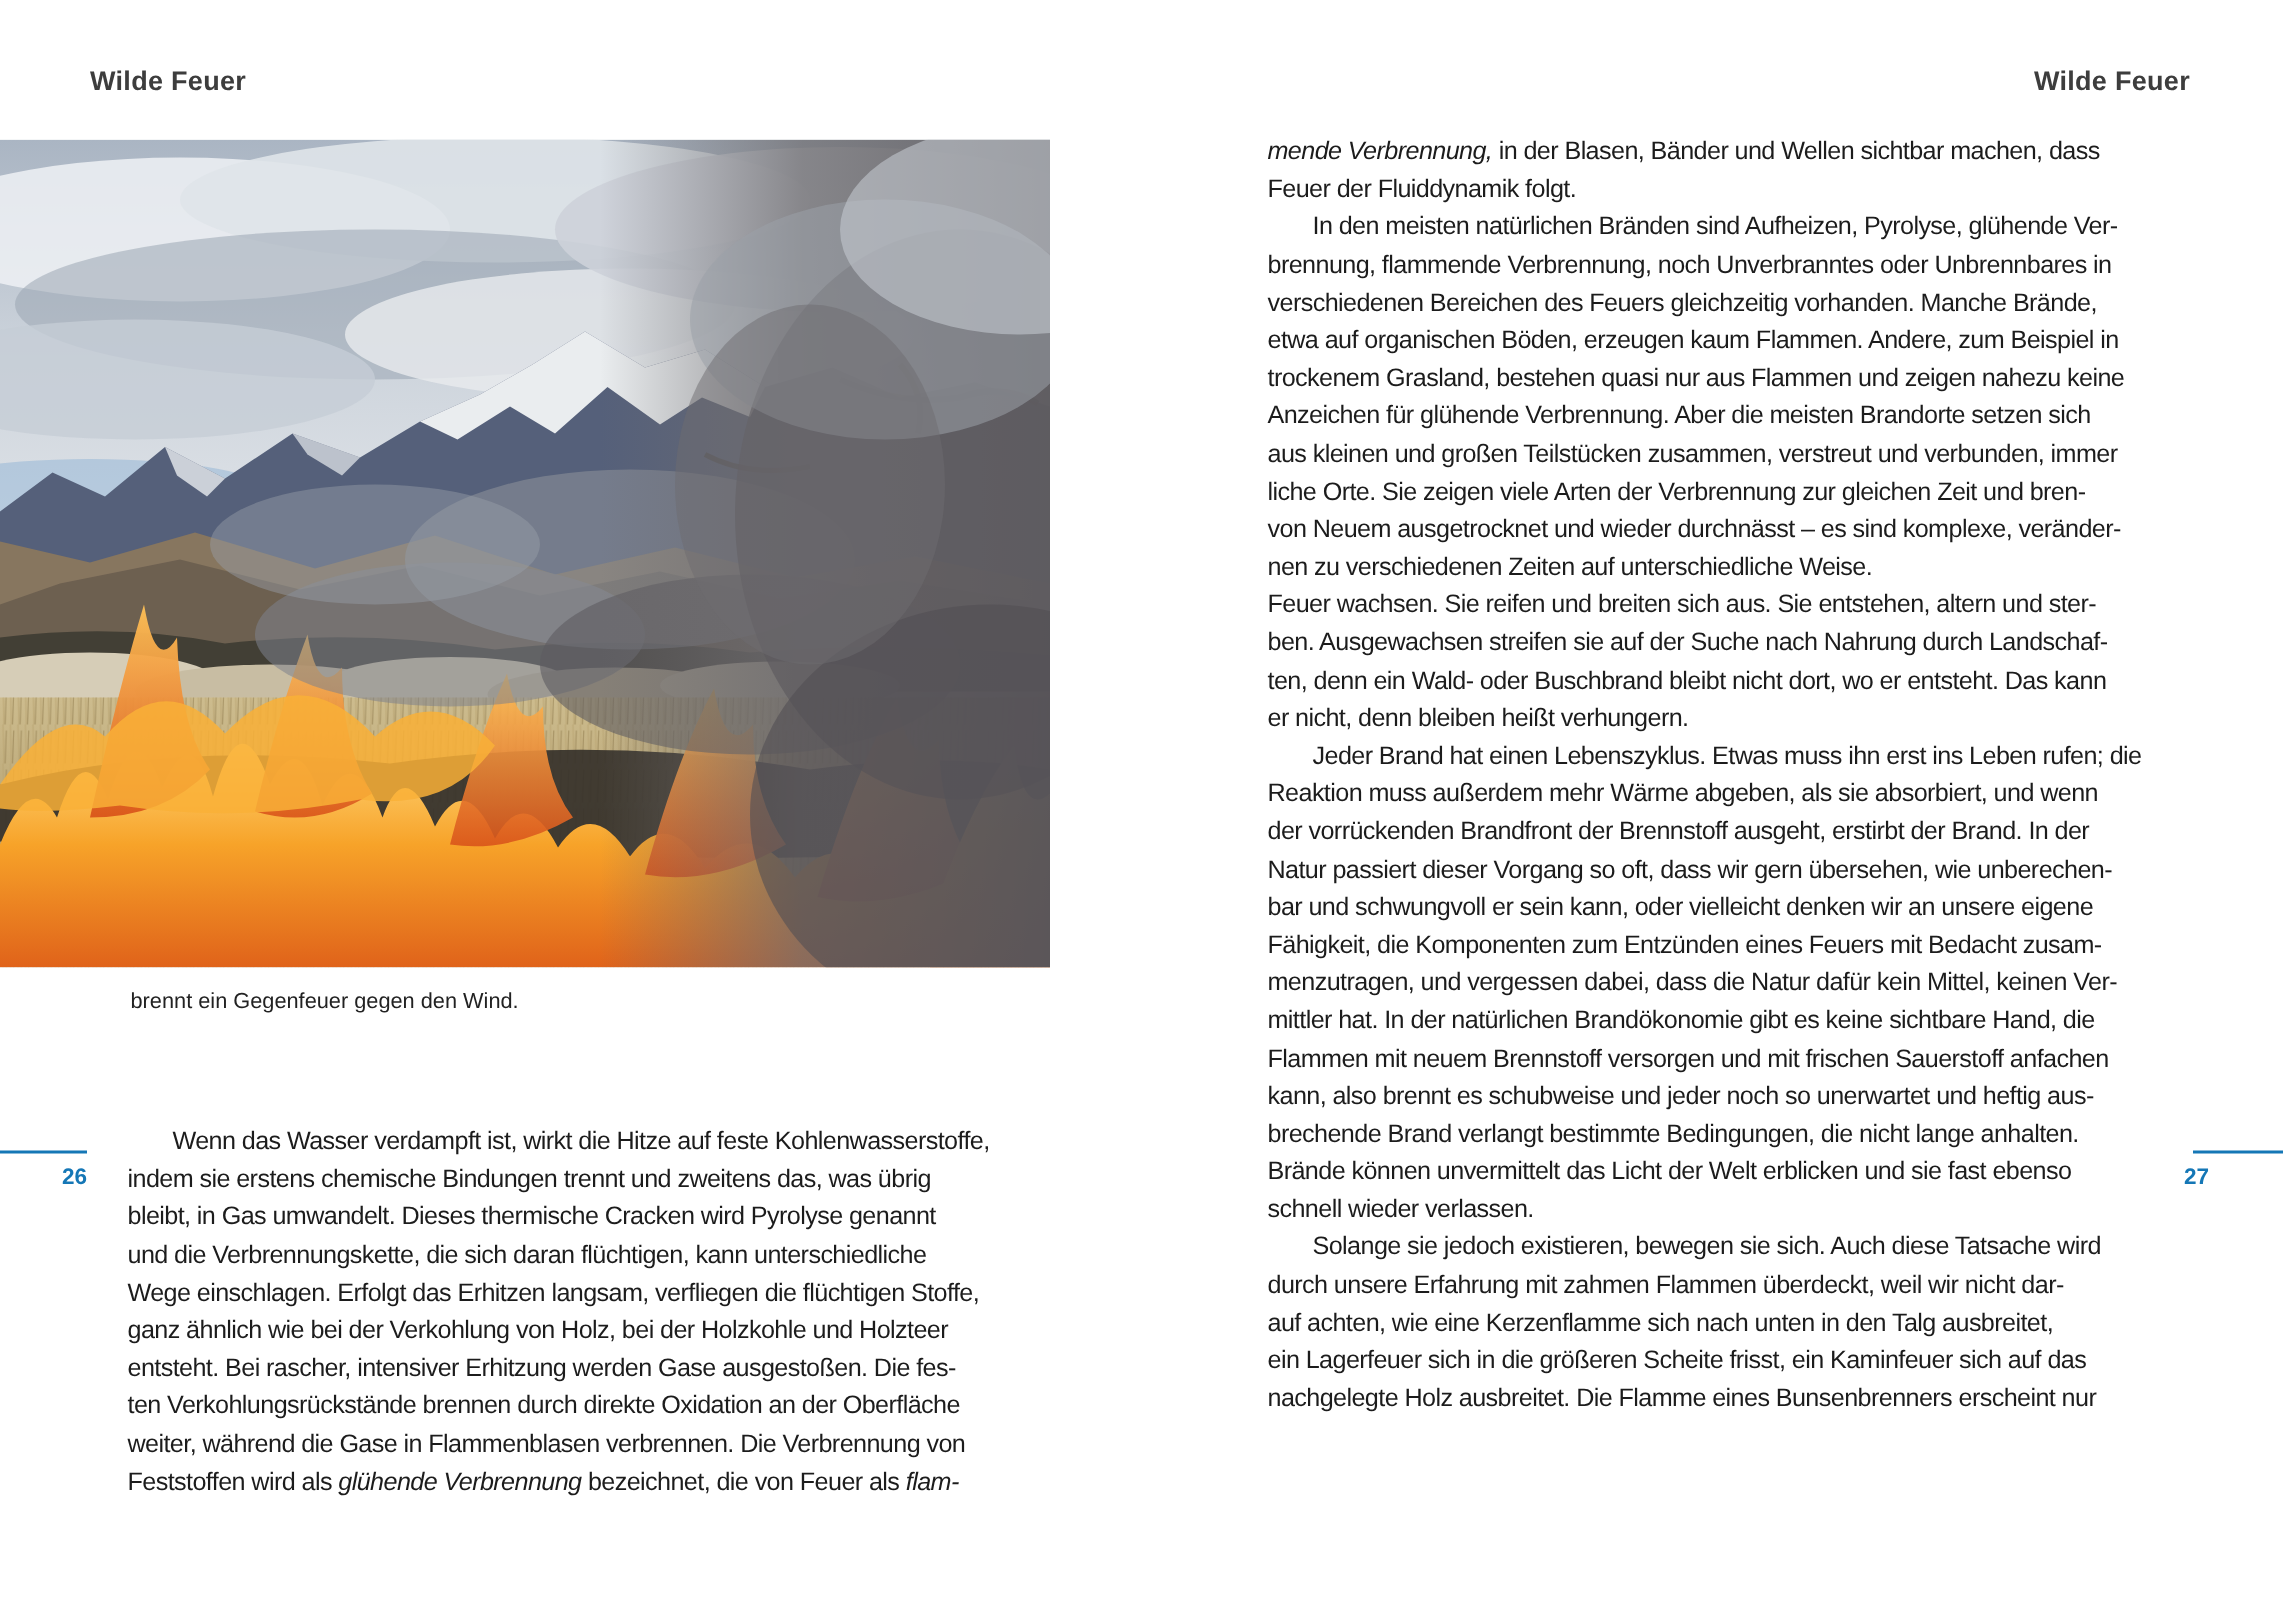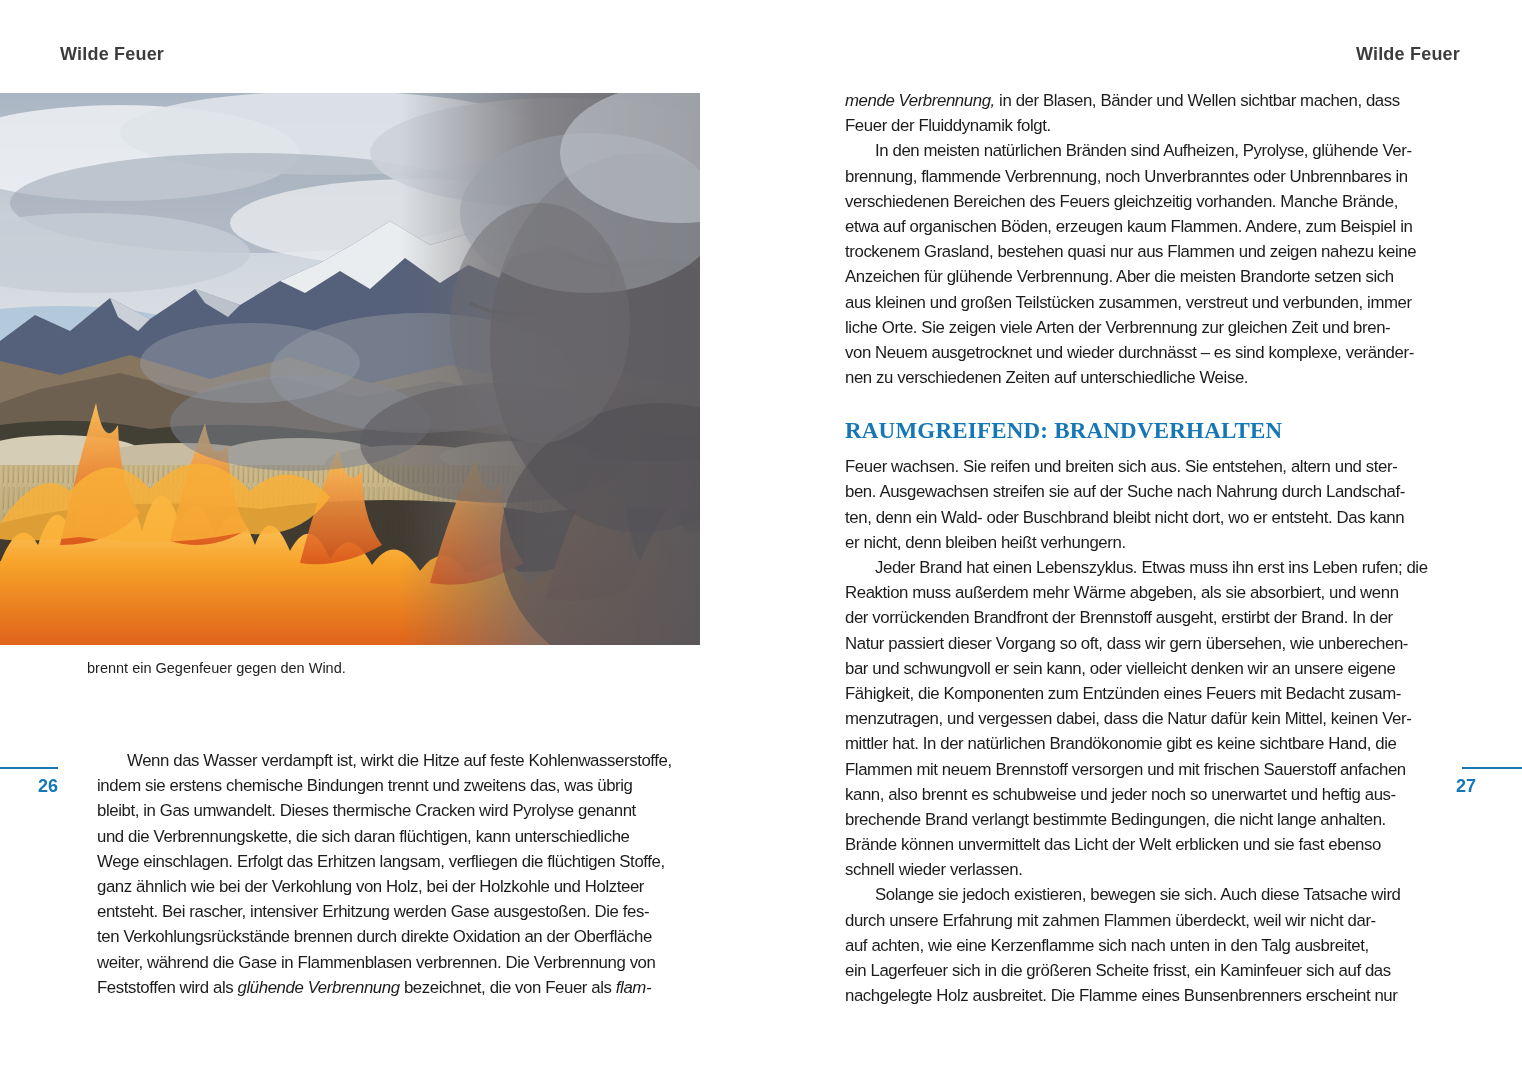--- a/index.html
+++ b/index.html
@@ -22,30 +22,30 @@
     position:absolute;left:87px;top:658px;width:460px;
     font-size:14.5px;line-height:20px;color:#222;
   }
   .caption .cap-label{font-weight:bold;color:#f5a21b;margin-right:4px;}
 
   
   .folio-rule{position:absolute;top:767px;height:2px;background:#1577b6;}
   .folio-rule.left{left:0;width:58px;}
   .folio-rule.right{right:0;width:60px;}
   .folio{
-    position:absolute;top:776px;font-size:18px;font-weight:bold;color:#1577b6;
+    position:absolute;top:776px;font-size:15px;font-weight:bold;color:#1577b6;
   }
   .folio.left{left:0;width:58px;text-align:right;}
   .folio.right{left:1456px;}
 
   
   .column{position:absolute;font-size:16.8px;line-height:25.2px;letter-spacing:-0.4px;color:#1c1c1c;}
   .column .line{white-space:nowrap;height:25.2px;}
   .para.indent .line:first-child{padding-left:30px;}
-  .col-left{left:85px;top:748px;width:630px;margin-left:12px;}
+  .col-left{left:85px;top:748px;width:630px;}
   .col-right{left:845px;top:88px;width:592px;}
   .section-heading{
     font-family:"Liberation Serif",serif;font-weight:bold;
     font-size:23px;line-height:30px;color:#1577b6;letter-spacing:.2px;
     margin:26px 0 8px 0;white-space:nowrap;
   }
   i{}
 </style>
 </head>
 <body>
@@ -178,21 +178,20 @@
       <div class="line"><span>brennung, flammende Verbrennung, noch Unverbranntes oder Unbrennbares in</span></div>
       <div class="line"><span>verschiedenen Bereichen des Feuers gleichzeitig vorhanden. Manche Brände,</span></div>
       <div class="line"><span>etwa auf organischen Böden, erzeugen kaum Flammen. Andere, zum Beispiel in</span></div>
       <div class="line"><span>trockenem Grasland, bestehen quasi nur aus Flammen und zeigen nahezu keine</span></div>
       <div class="line"><span>Anzeichen für glühende Verbrennung. Aber die meisten Brandorte setzen sich</span></div>
       <div class="line"><span>aus kleinen und großen Teilstücken zusammen, verstreut und verbunden, immer</span></div>
       <div class="line"><span>liche Orte. Sie zeigen viele Arten der Verbrennung zur gleichen Zeit und bren-</span></div>
       <div class="line"><span>von Neuem ausgetrocknet und wieder durchnässt – es sind komplexe, veränder-</span></div>
       <div class="line"><span>nen zu verschiedenen Zeiten auf unterschiedliche Weise.</span></div>
     </div>
-  <div class="section-heading">RAUMGREIFEND: BRANDVERHALTEN</div>
   <div class="para">
       <div class="line"><span>Feuer wachsen. Sie reifen und breiten sich aus. Sie entstehen, altern und ster-</span></div>
       <div class="line"><span>ben. Ausgewachsen streifen sie auf der Suche nach Nahrung durch Landschaf-</span></div>
       <div class="line"><span>ten, denn ein Wald- oder Buschbrand bleibt nicht dort, wo er entsteht. Das kann</span></div>
       <div class="line"><span>er nicht, denn bleiben heißt verhungern.</span></div>
     </div>
   <div class="para indent">
       <div class="line"><span>Jeder Brand hat einen Lebenszyklus. Etwas muss ihn erst ins Leben rufen; die</span></div>
       <div class="line"><span>Reaktion muss außerdem mehr Wärme abgeben, als sie absorbiert, und wenn</span></div>
       <div class="line"><span>der vorrückenden Brandfront der Brennstoff ausgeht, erstirbt der Brand. In der</span></div>

